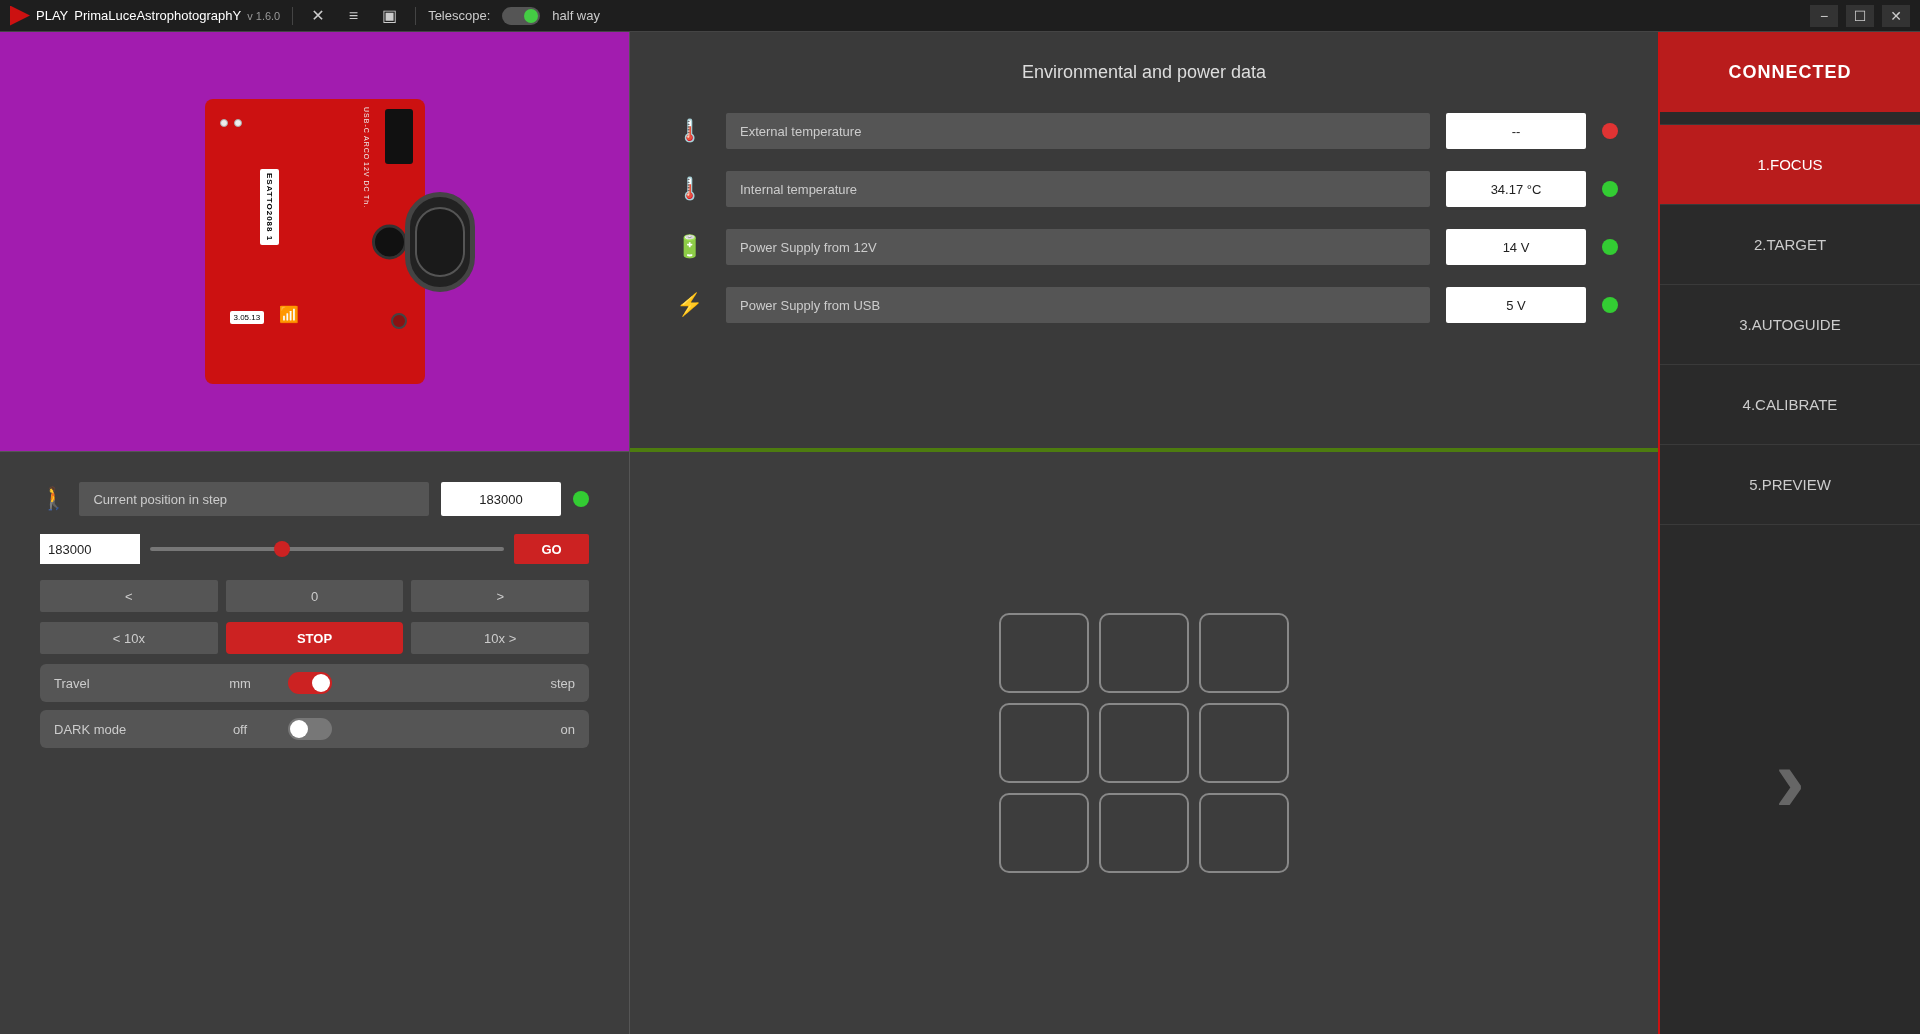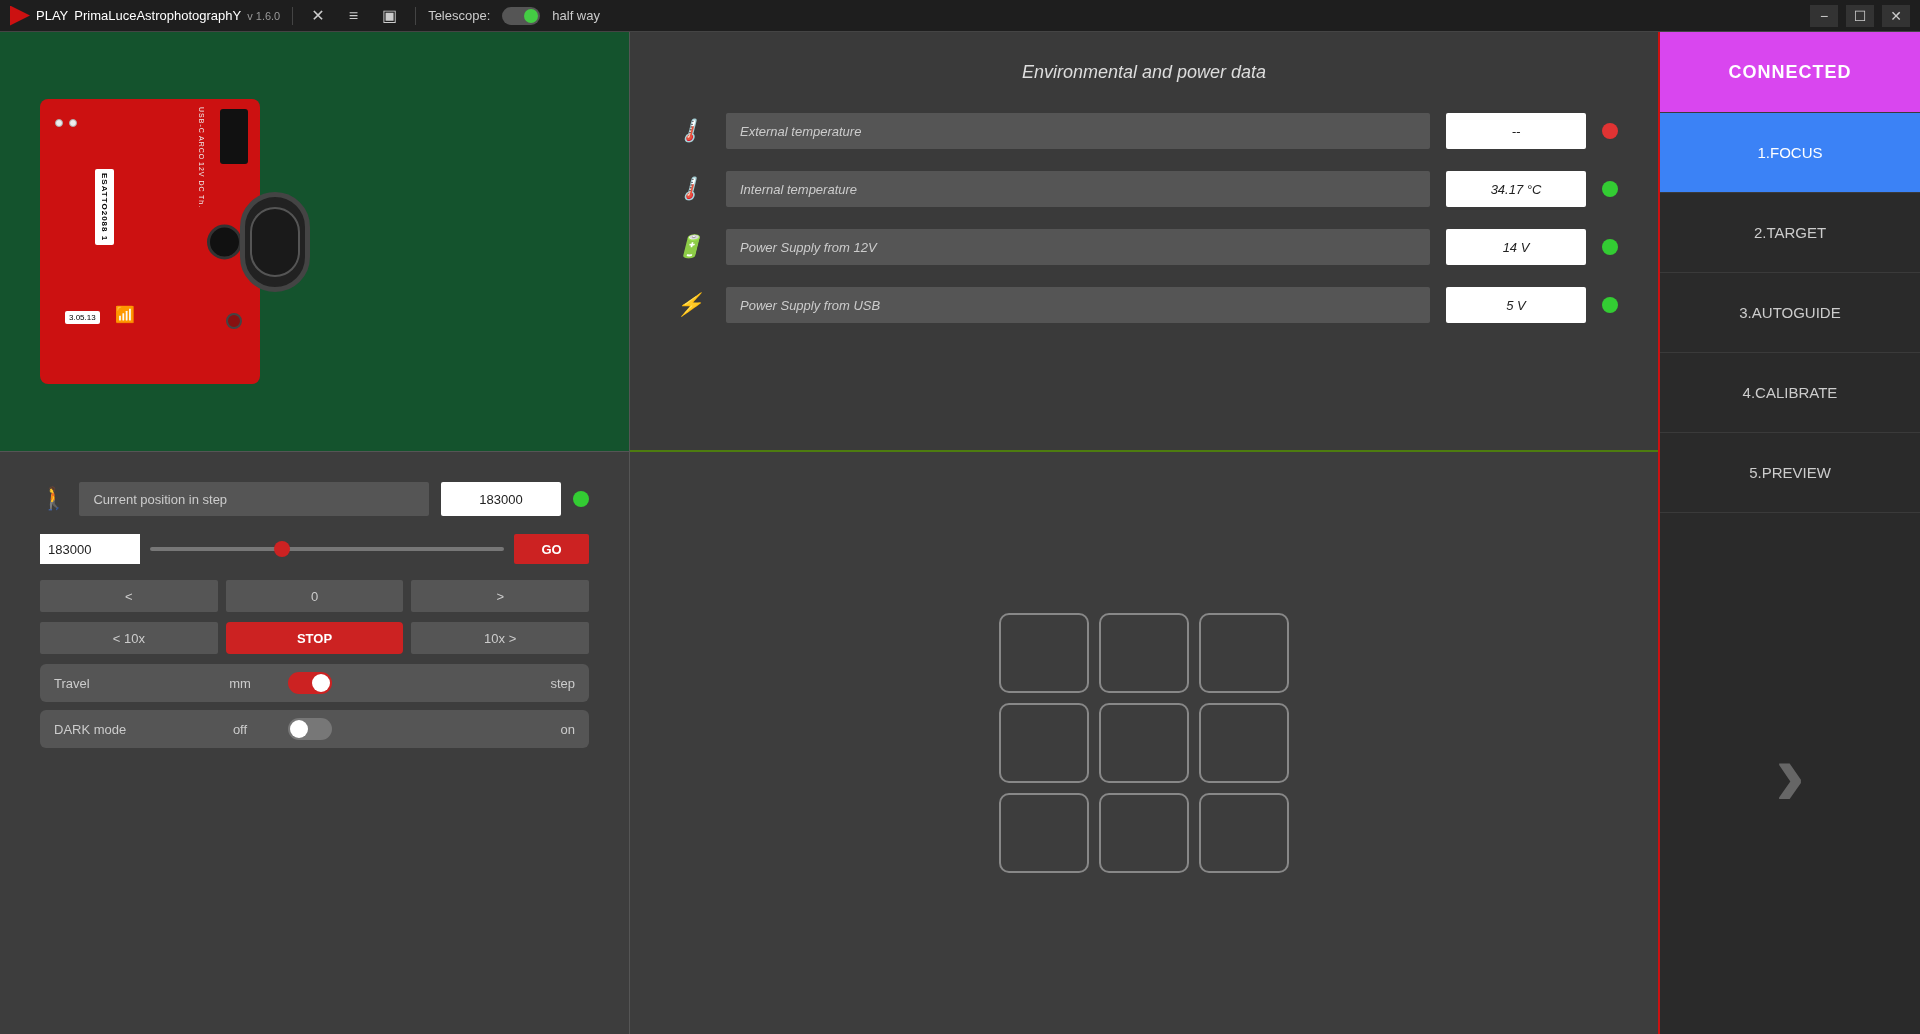--- a/index.html
+++ b/index.html
@@ -93,45 +93,44 @@
     
     .content-area {
       flex: 1;
       display: grid;
       grid-template-columns: 630px 1fr;
       grid-template-rows: 420px 1fr;
     }
 
     
     .camera-panel {
-      background: #14532d;
-      display: flex;
-      align-items: center;
-      justify-content: flex-start;
+      background: #a21caf;
+      display: flex;
+      align-items: center;
+      justify-content: center;
       border-right: 1px solid #555;
       border-bottom: 1px solid #555;
       position: relative;
     }
     .camera-port-labels {
       position: absolute;
       top: 8px;
       right: 55px;
       display: flex;
       flex-direction: column;
       gap: 2px;
       font-size: 7px;
       color: #fff;
     }
 
     
     .env-panel {
       background: #3a3a3a;
       padding: 30px 40px;
-      border-bottom: 2px solid #4d7c0f;
-      font-style: italic;
+      border-bottom: 4px solid #4d7c0f;
     }
     .env-title {
       text-align: center;
       font-size: 18px;
       color: #ddd;
       margin-bottom: 30px;
       font-weight: 400;
     }
     .env-row {
       display: flex;
@@ -351,43 +350,44 @@
 
     
     .sidebar {
       width: 262px;
       background: #2a2a2a;
       display: flex;
       flex-direction: column;
       border-left: 2px solid #cc1111;
     }
     .sidebar-connected {
-      background: #d946ef;
+      background: #b91c1c;
       height: 80px;
       display: flex;
       align-items: center;
       justify-content: center;
       font-size: 18px;
       font-weight: bold;
       color: #fff;
       letter-spacing: 1px;
     }
     .sidebar-item {
       height: 80px;
       display: flex;
       align-items: center;
       justify-content: center;
       font-size: 15px;
       color: #ccc;
       cursor: pointer;
       border-top: 1px solid #3a3a3a;
     }
     .sidebar-item.active {
-      background: #3b82f6;
+      background: #b91c1c;
       color: #fff;
+      margin-top: 12px;
     }
     .sidebar-arrow {
       flex: 1;
       display: flex;
       align-items: center;
       justify-content: center;
       border-top: 1px solid #3a3a3a;
     }
     .arrow-shape {
       font-size: 80px;

